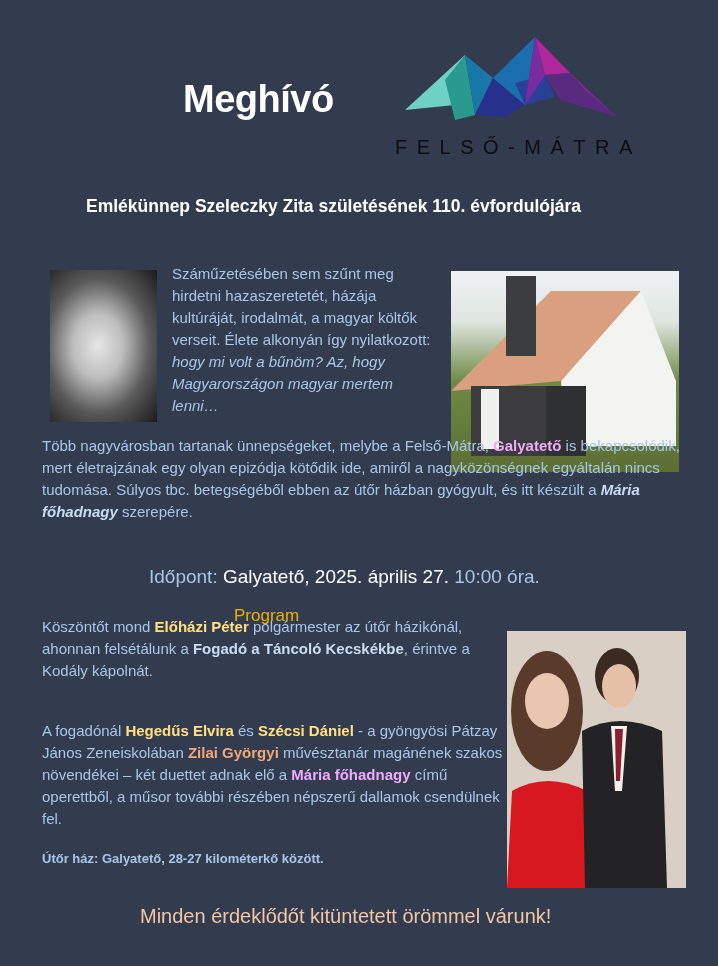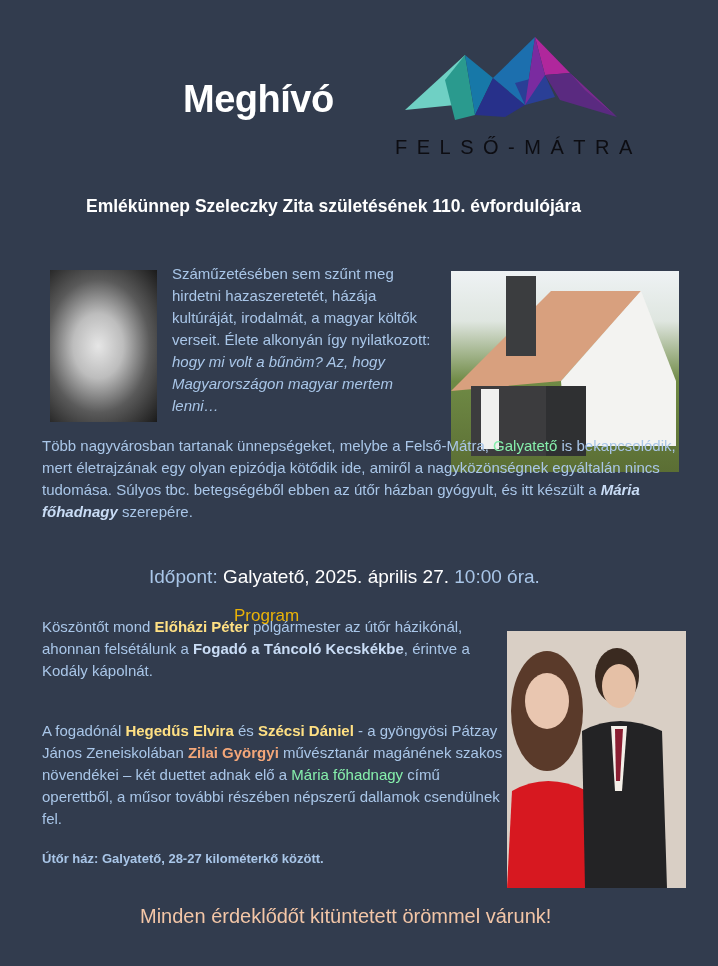--- a/index.html
+++ b/index.html
@@ -13,21 +13,21 @@
   .logo-text { left:395px; top:136px; font-size:20px; letter-spacing:9.5px; color:#0d0d12; font-weight:normal; }
   .subtitle { left:86px; top:196px; font-size:17.5px; font-weight:bold; color:#ffffff; }
   .photo { position:absolute; overflow:hidden; }
   .portrait { left:50px; top:270px; width:107px; height:152px; background:radial-gradient(ellipse at 45% 50%, #e6e6e6 0%, #bdbdbd 30%, #5a5a5a 62%, #1a1a1a 100%); }
   .house { left:451px; top:271px; width:228px; height:201px; background:linear-gradient(180deg,#eef2f4 0%,#dfe6e0 25%,#6f8a45 55%,#5b6e34 100%); }
   .couple { left:507px; top:631px; width:179px; height:257px; background:linear-gradient(90deg,#d7cfc6 0%,#c2b6aa 40%,#3a3634 55%,#2a2826 100%); }
   .body-text { color:#a9c6e8; font-size:15px; line-height:22px; }
   .quote { left:172px; top:263px; width:270px; }
   .quote em { font-style:italic; }
   .para2 { left:42px; top:435px; width:660px; }
-  .white-bold { color:#86efac; font-weight:normal; }
+  .white-bold { color:#f0abfc; font-weight:bold; }
   .blue-bold-it { color:#c9dcf5; font-weight:bold; font-style:italic; }
   .time { left:149px; top:566px; font-size:19px; color:#ffffff; }
   .time .lab { color:#a9c6e8; }
   .time .hr { color:#a9c6e8; }
   .program { left:234px; top:606px; font-size:17px; color:#eab308; }
   .p3 { left:42px; top:616px; width:470px; }
   .p4 { left:42px; top:720px; width:470px; }
   .yellow { color:#ffe083; font-weight:bold; }
   .orange { color:#f4a779; font-weight:bold; }
   .lblue-bold { color:#c9dcf5; font-weight:bold; }

